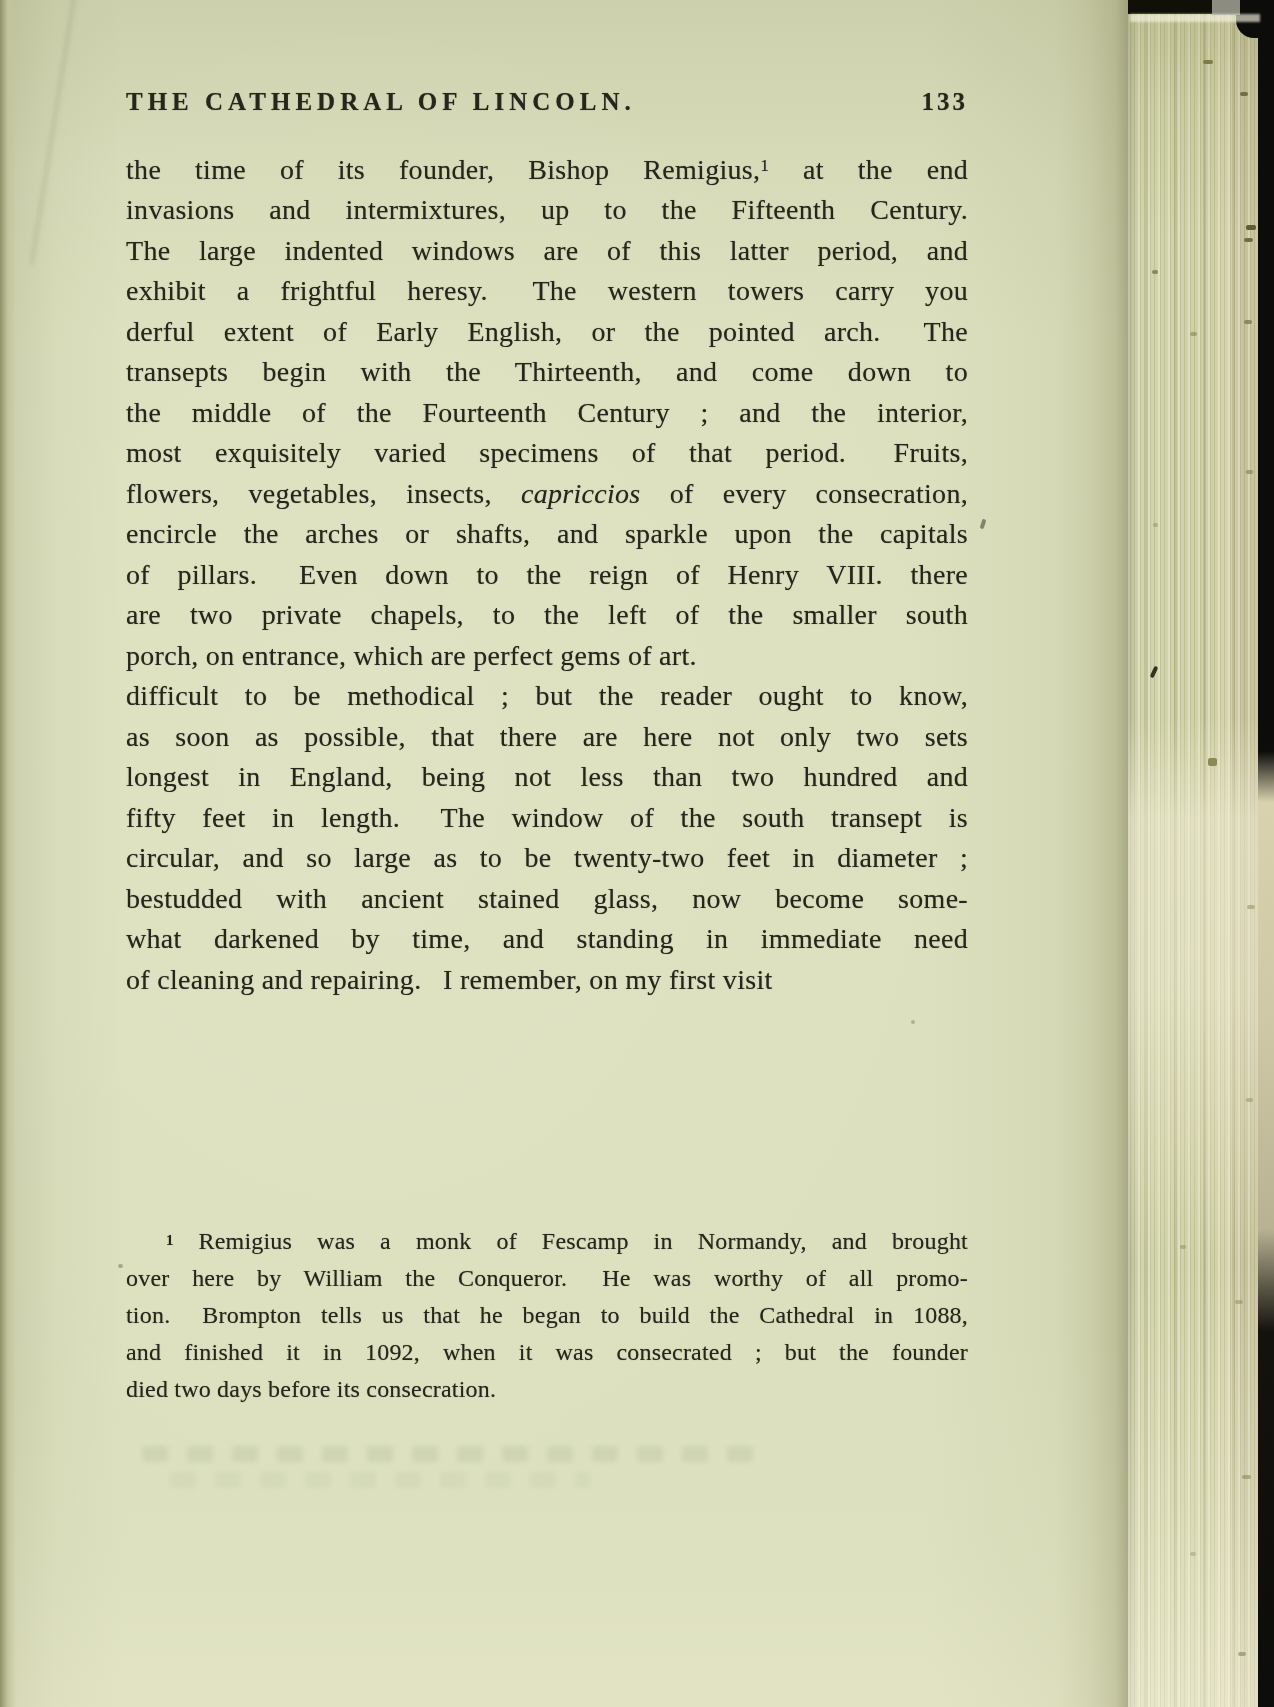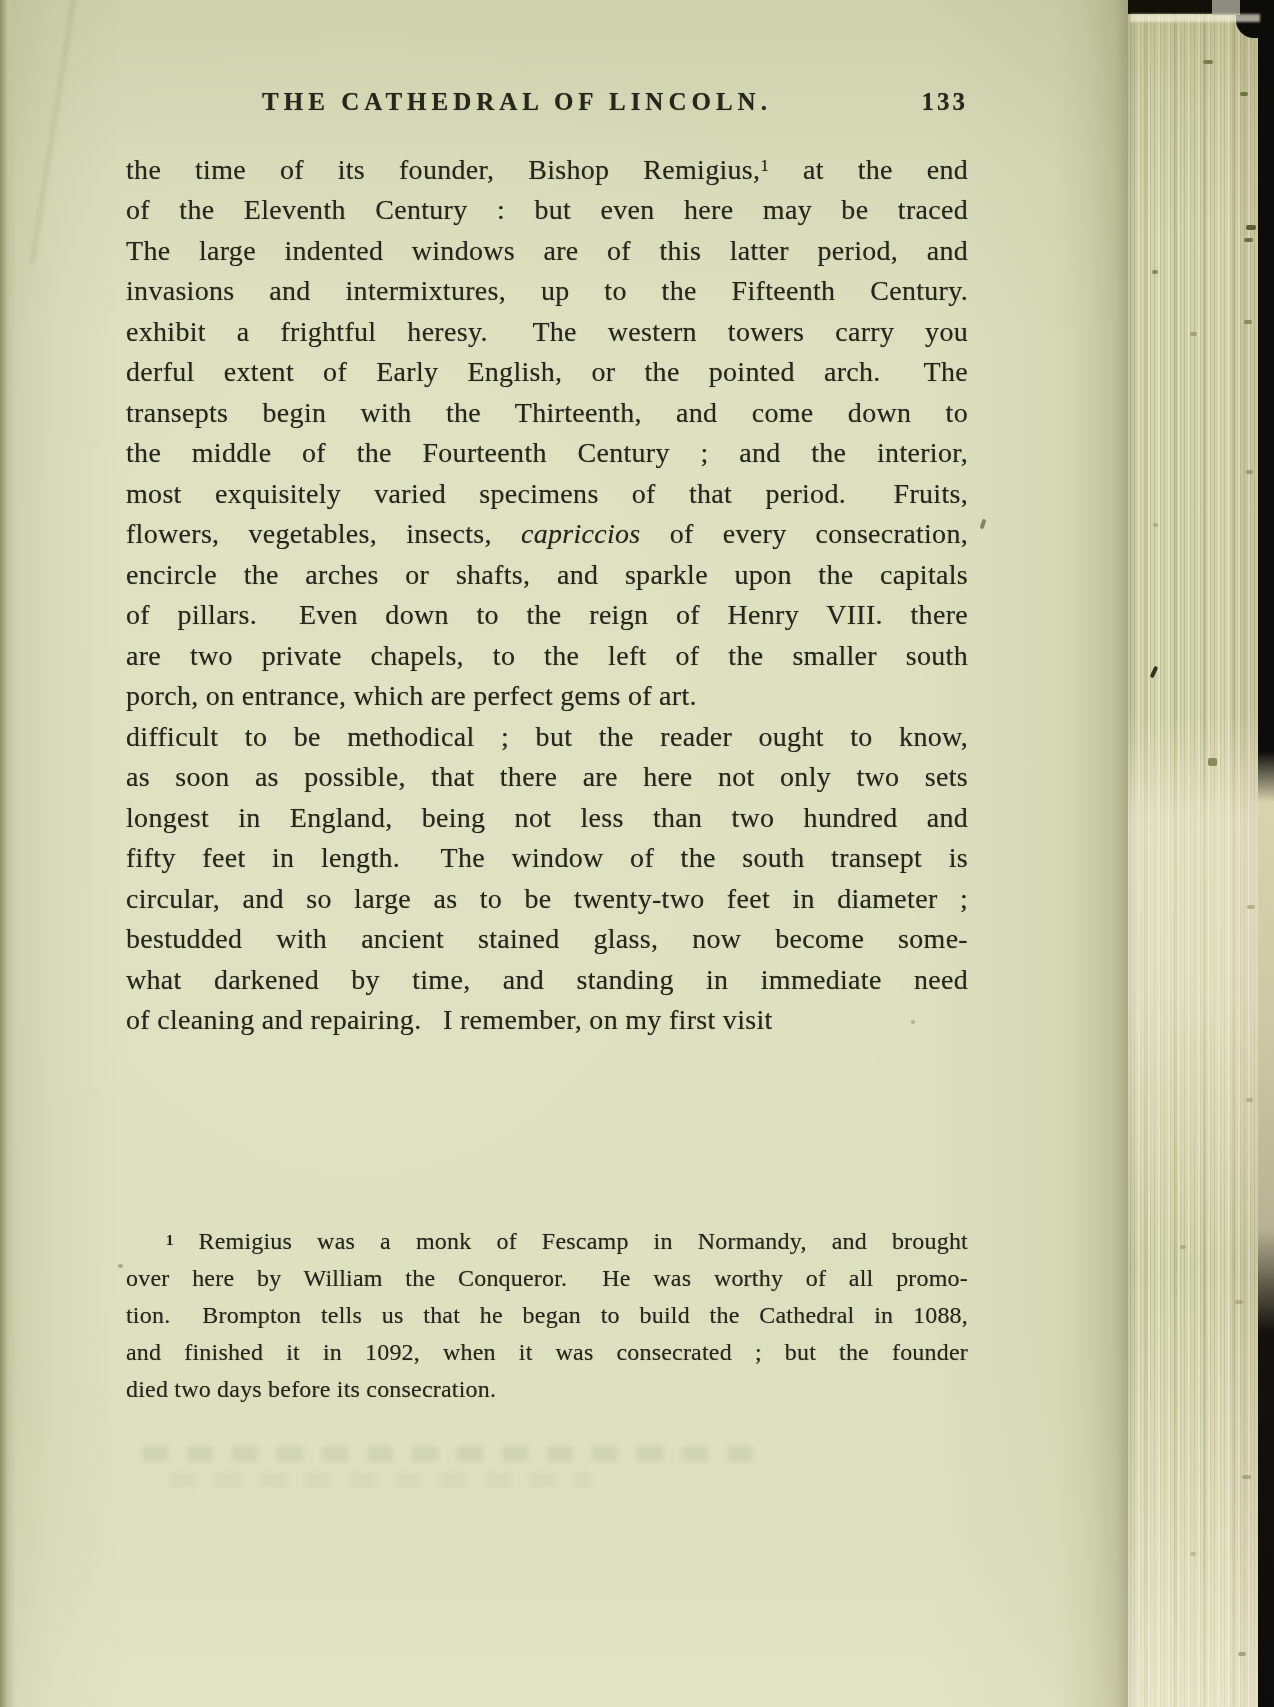--- a/index.html
+++ b/index.html
@@ -19,21 +19,21 @@
   #left-edge{position:absolute;left:0;top:0;width:16px;height:1707px;
     background:linear-gradient(90deg,#8e9168 0,#a9ac85 4px,#c2c59c 8px,rgba(196,200,160,0) 16px);}
   #crease-tl{position:absolute;left:52px;top:-14px;width:3px;height:280px;
     background:rgba(118,118,76,0.25);filter:blur(2.5px);transform:rotate(9deg);}
 
   
   #column{position:absolute;left:126px;top:88px;width:842px;color:#26261c;}
   .ink{text-shadow:0 0 1px rgba(38,38,28,0.45);}
 
   #runhead{position:relative;height:46px;}
-  #runtitle{position:absolute;left:0;right:60px;text-align:center;
+  #runtitle{position:absolute;left:0;right:60px;text-align:left;
     font-size:25px;font-weight:700;letter-spacing:5px;}
   #pagenum{position:absolute;right:0;top:0;font-size:25px;font-weight:700;letter-spacing:3px;}
 
   #bodytext{position:absolute;left:0;top:58px;width:842px;
     font-size:28px;line-height:40.5px;letter-spacing:0.3px;}
   #footnote{position:absolute;left:0;top:1134px;width:842px;
     font-size:24px;line-height:37px;letter-spacing:0.2px;}
 
   .line{text-align:justify;text-align-last:justify;}
   .line.last{text-align-last:left;}
@@ -86,23 +86,22 @@
 
     <div id="column">
       <div id="runhead">
         <div id="runtitle" class="ink">THE CATHEDRAL OF LINCOLN.</div>
         <div id="pagenum" class="ink">133</div>
       </div>
 
       <div id="bodytext" class="ink">
           <div>
             <div class="line"><span>the time of its founder, Bishop Remigius,</span><span class="sup">1</span><span> at the end</span></div>
-            <div class="line"><span>of the Eleventh Century : but even here may be traced</span></div>
+            <div class="line"><span>invasions and intermixtures, up to the Fifteenth Century.</span></div>
             <div class="line"><span>The large indented windows are of this latter period, and</span></div>
-            <div class="line"><span>invasions and intermixtures, up to the Fifteenth Century.</span></div>
             <div class="line"><span>exhibit a frightful heresy.  The western towers carry you</span></div>
             <div class="line"><span>derful extent of Early English, or the pointed arch.  The</span></div>
             <div class="line"><span>transepts begin with the Thirteenth, and come down to</span></div>
             <div class="line"><span>the middle of the Fourteenth Century ; and the interior,</span></div>
             <div class="line"><span>most exquisitely varied specimens of that period.  Fruits,</span></div>
             <div class="line"><span>flowers, vegetables, insects, </span><span class="it">capriccios</span><span> of every consecration,</span></div>
             <div class="line"><span>encircle the arches or shafts, and sparkle upon the capitals</span></div>
             <div class="line"><span>of pillars.  Even down to the reign of Henry VIII. there</span></div>
             <div class="line"><span>are two private chapels, to the left of the smaller south</span></div>
             <div class="line last"><span>porch, on entrance, which are perfect gems of art.</span></div>

